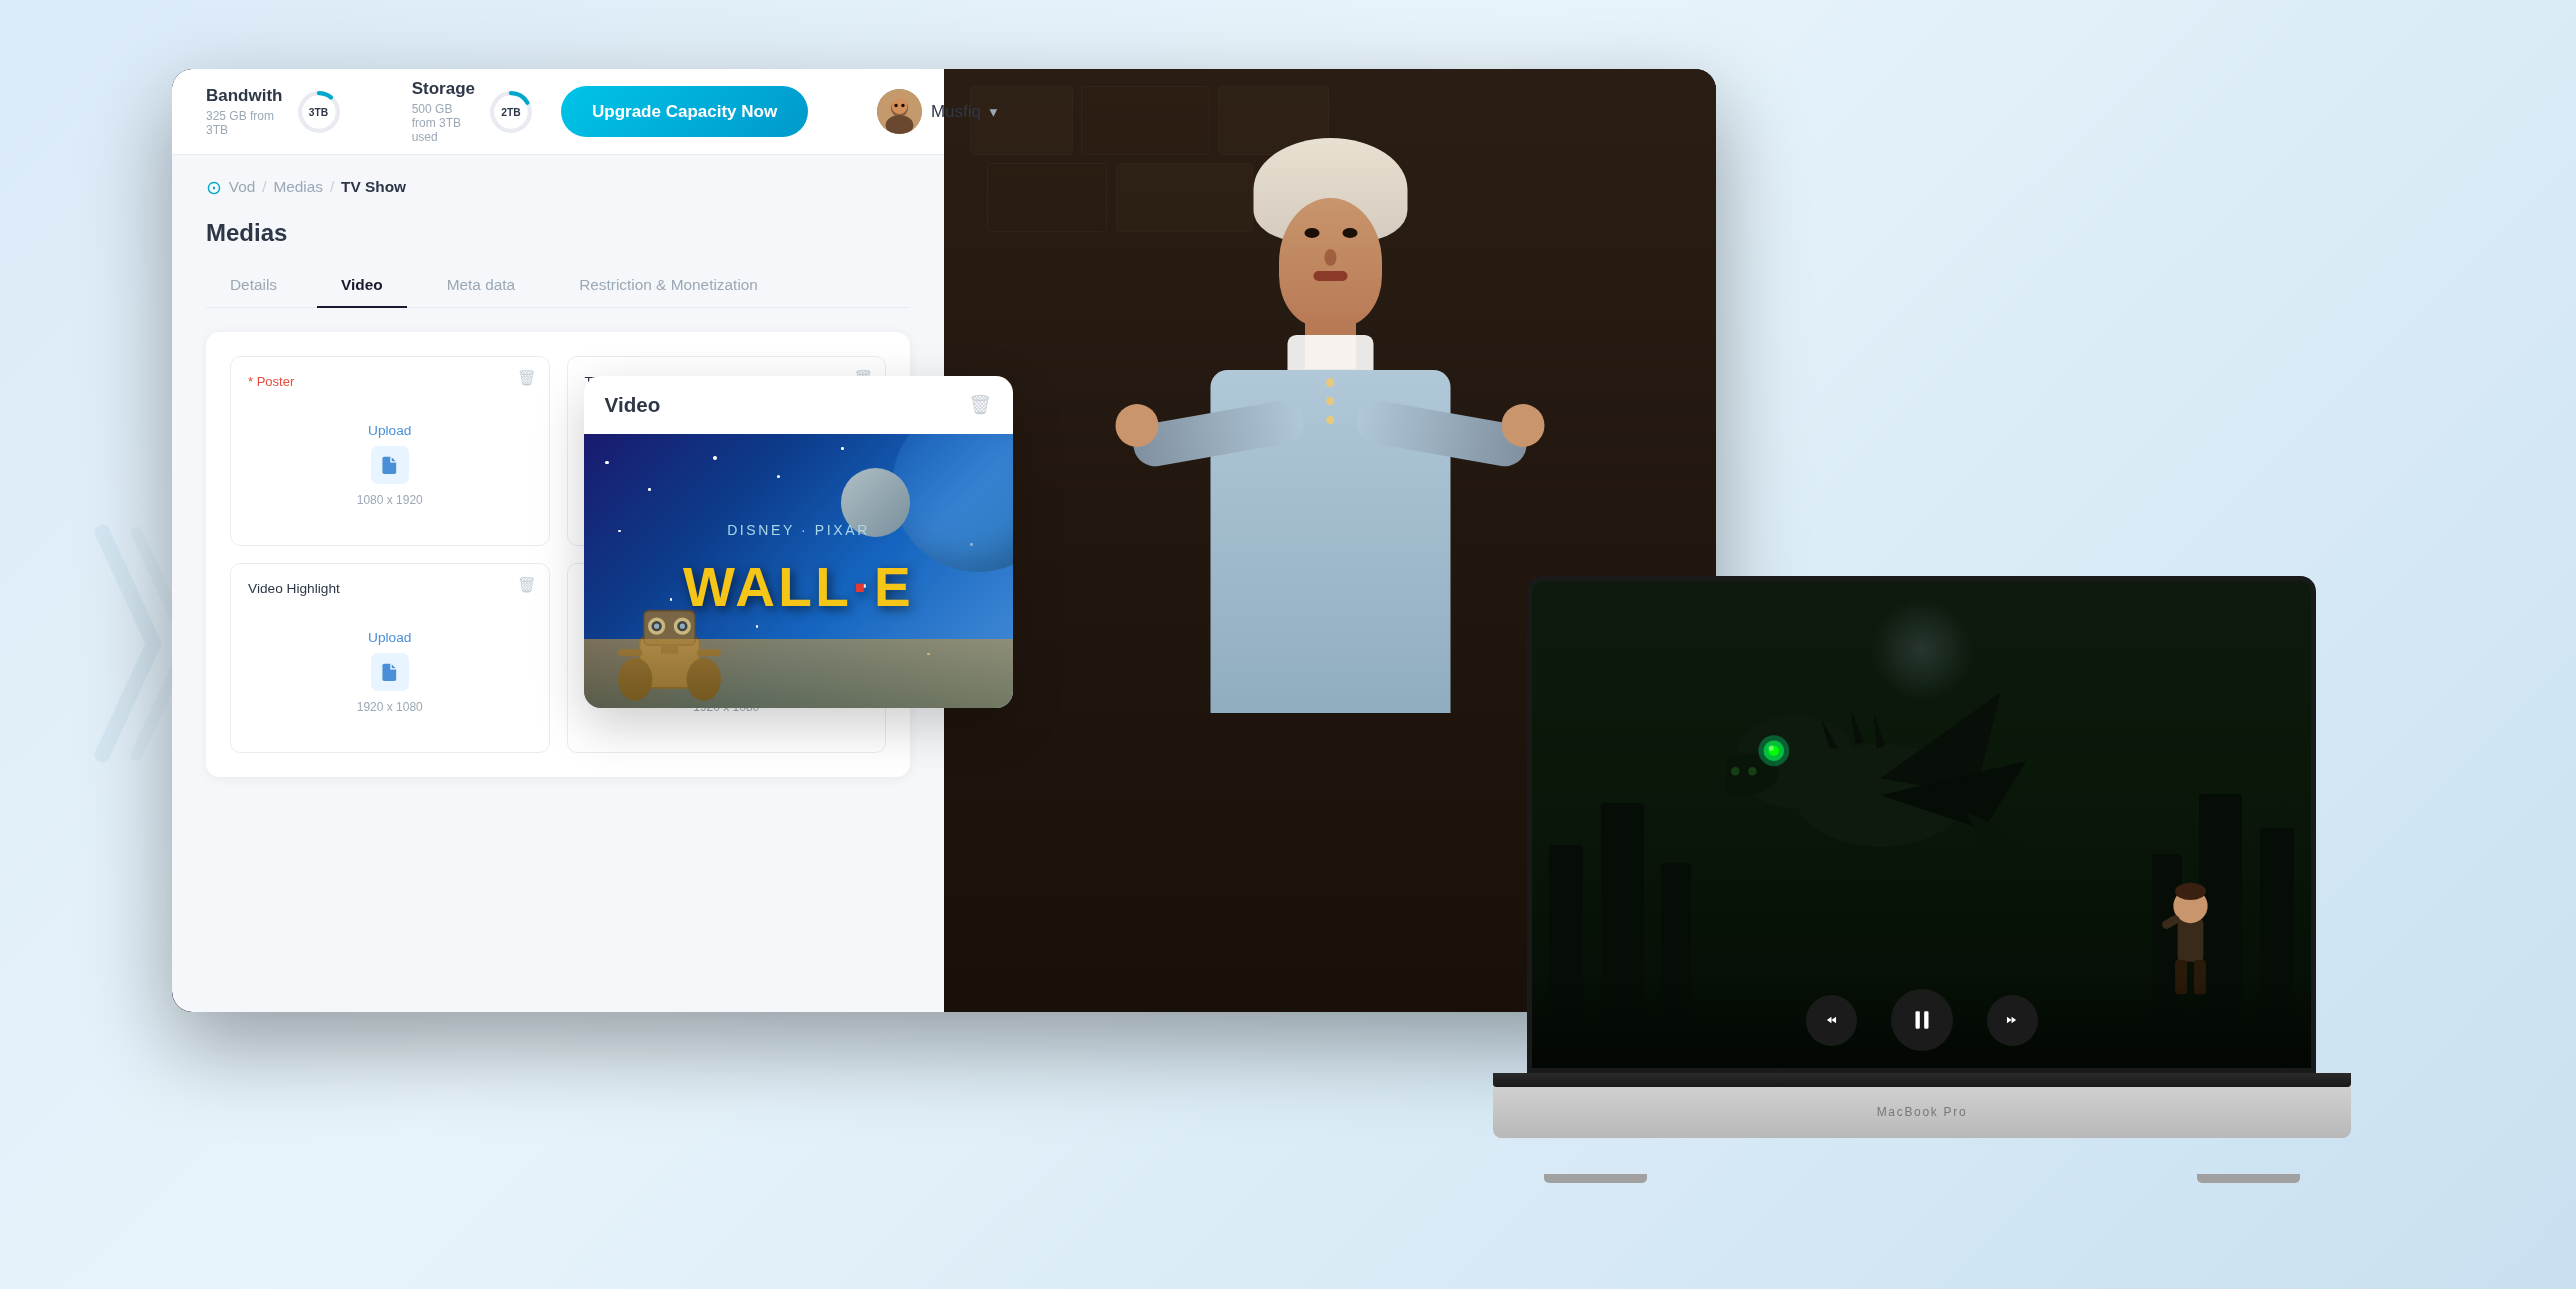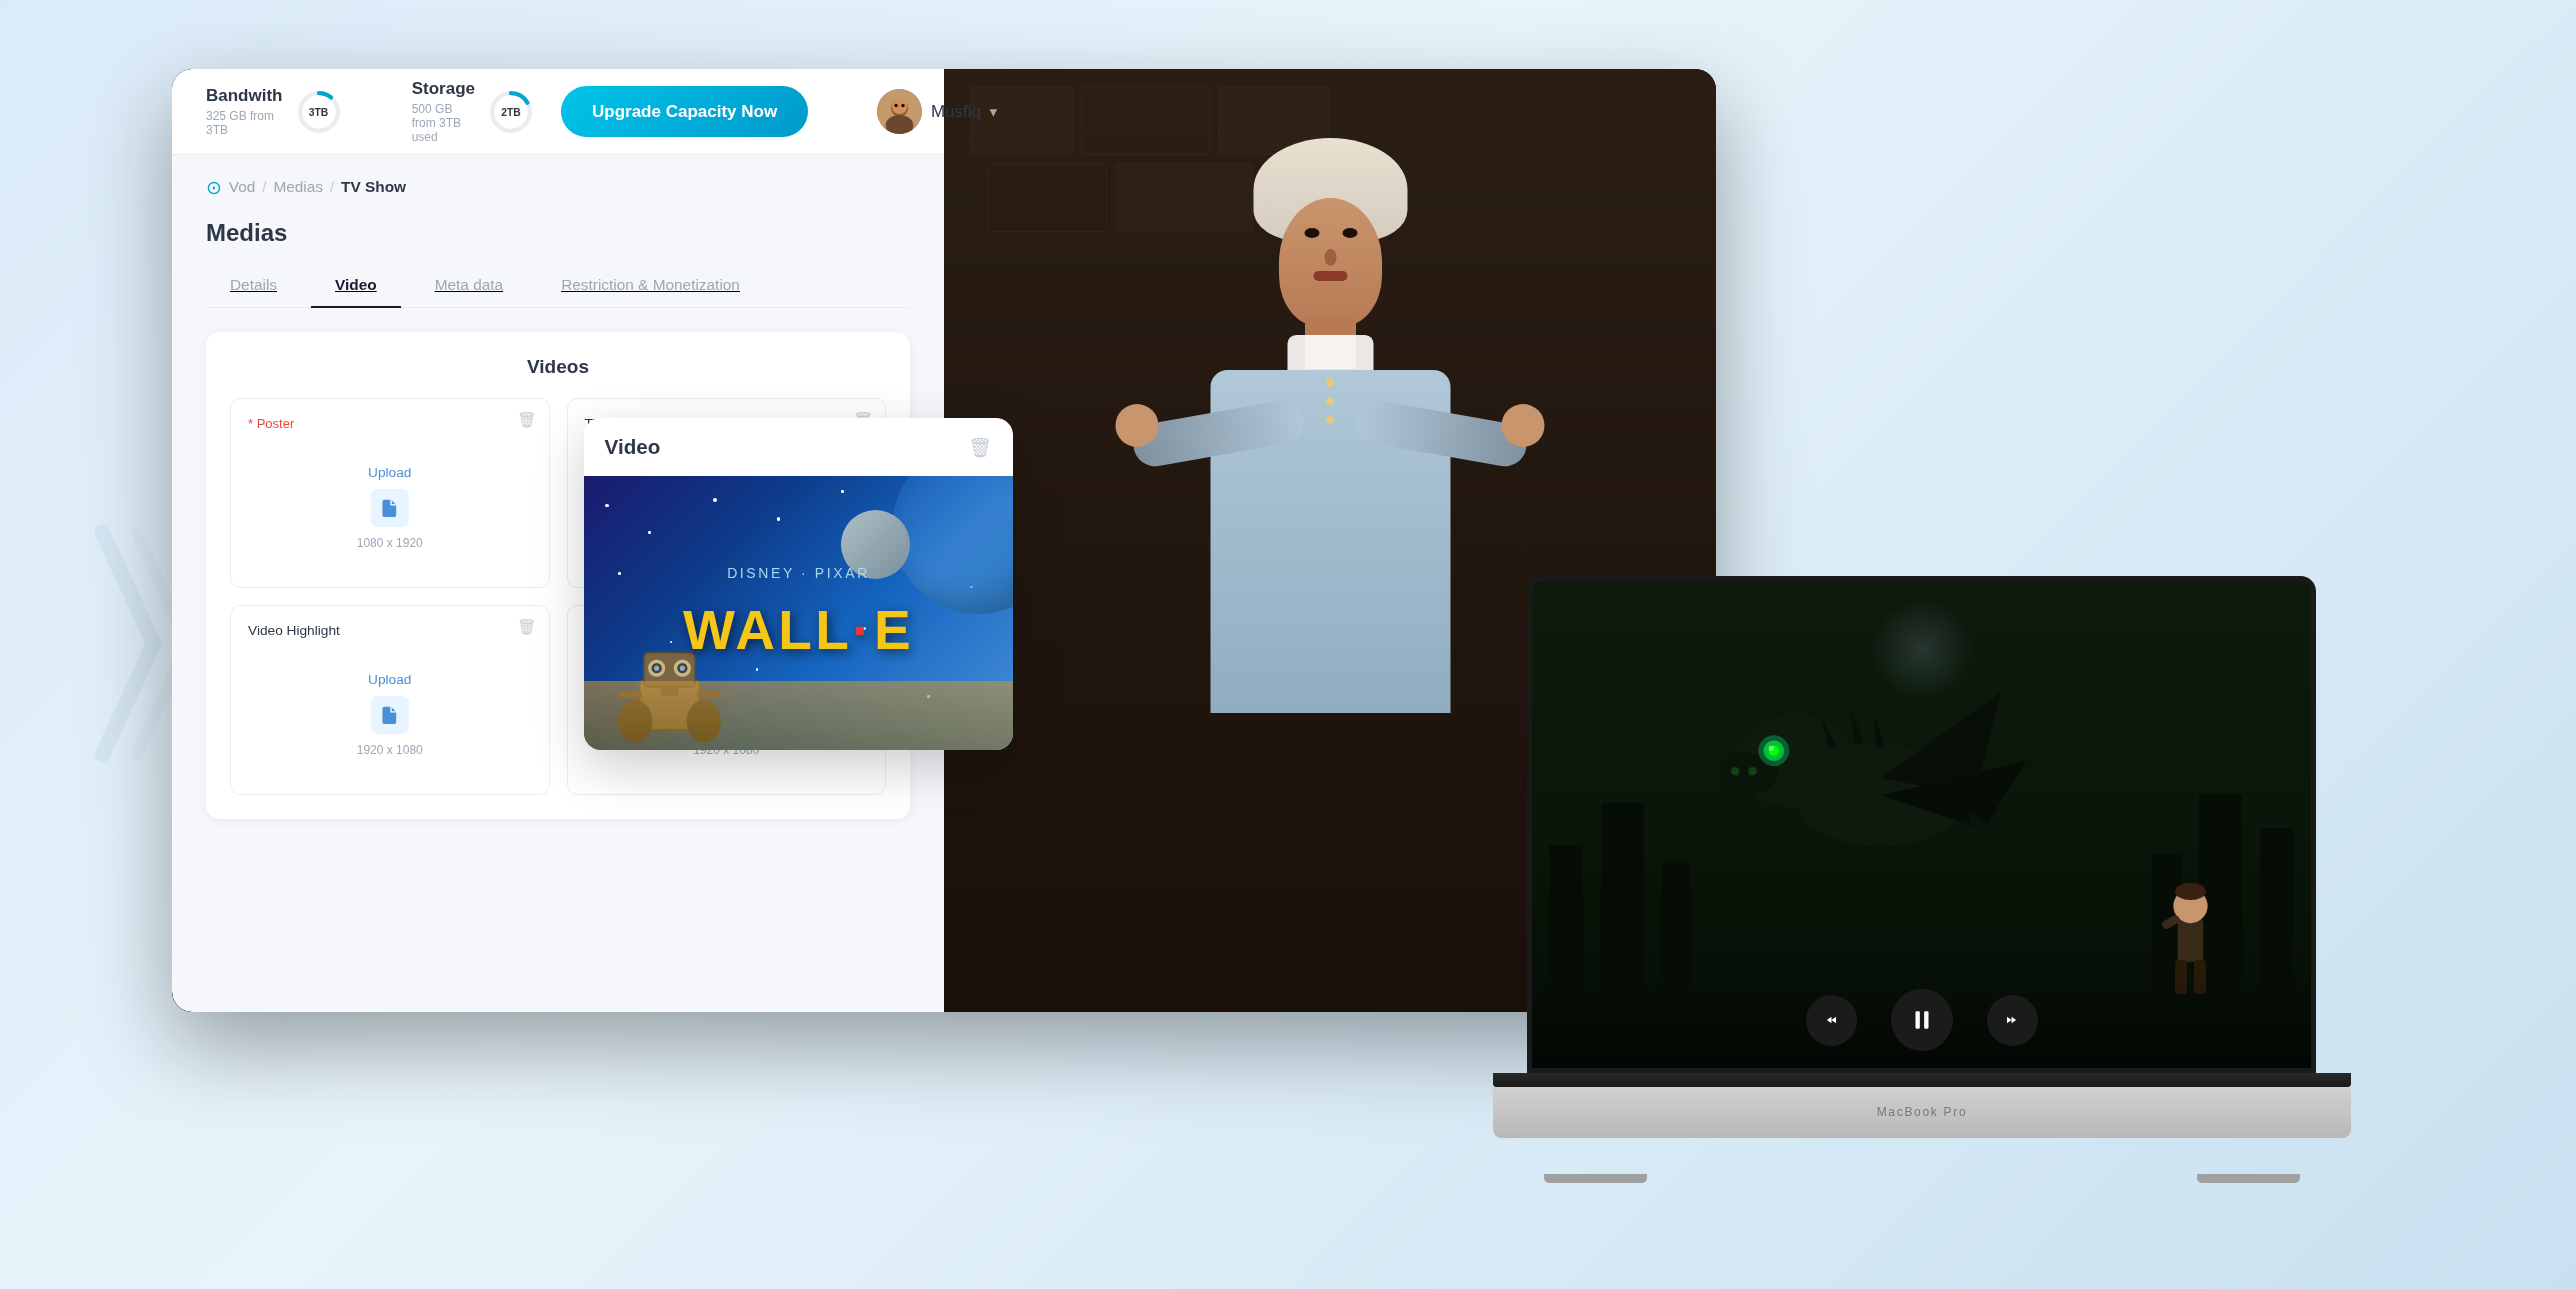--- a/index.html
+++ b/index.html
@@ -188,24 +188,23 @@
     .section-title {
       font-size: 24px;
       font-weight: 700;
       color: #2d3748;
       margin-bottom: 17px;
     }
 
     
     .tabs {
       display: flex;
-      gap: 10px;
+      gap: 16px;
       border-bottom: 1.7px solid #e8ecf0;
       margin-bottom: 24px;
-      text-decoration: underline;
     }
 
     .tab {
       padding: 12px 24px;
       font-size: 15.4px;
       color: #9ba8b5;
       cursor: pointer;
       border-bottom: 2.6px solid transparent;
       margin-bottom: -1.7px;
     }
@@ -615,21 +614,20 @@
           <div class="section-title">Medias</div>
 
           <div class="tabs">
             <div class="tab">Details</div>
             <div class="tab active">Video</div>
             <div class="tab">Meta data</div>
             <div class="tab">Restriction &amp; Monetization</div>
           </div>
 
           <div class="videos-card" style="position:relative;">
-            <div class="videos-title">Videos</div>
 
             <div class="upload-grid">
 
               <div class="upload-cell">
                 <div class="upload-cell-label">* Poster</div>
                 <span class="delete-icon">🗑</span>
                 <div class="upload-area">
                   <div class="upload-text">Upload</div>
                   <div class="upload-icon">
                     <svg width="20.6" height="20.6" viewBox="0 0 24 24" fill="#4a90d9">

